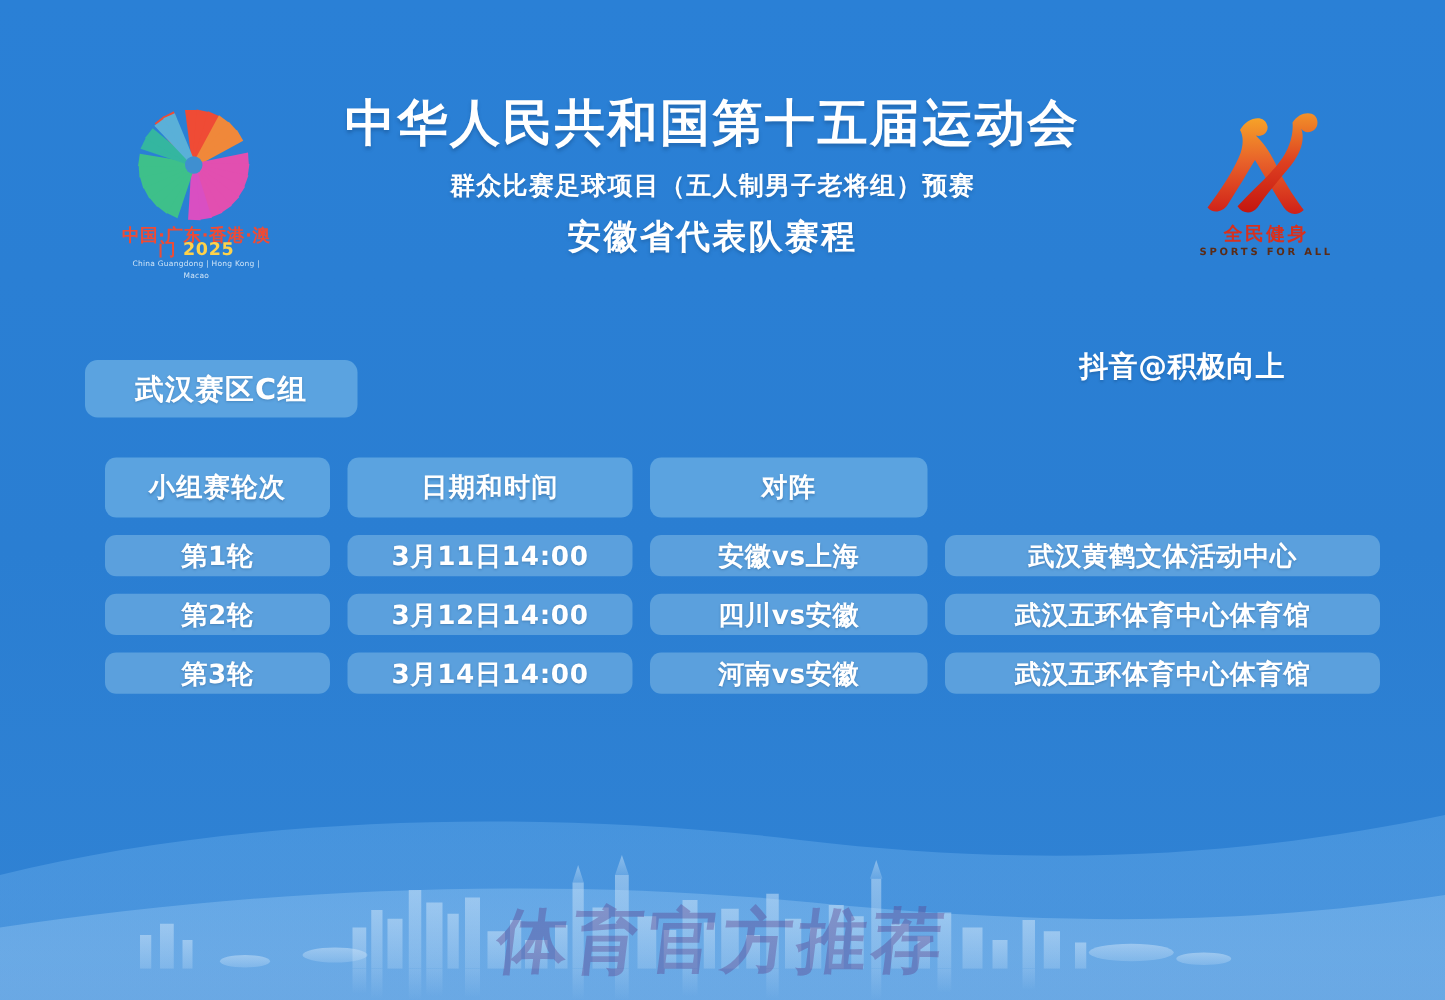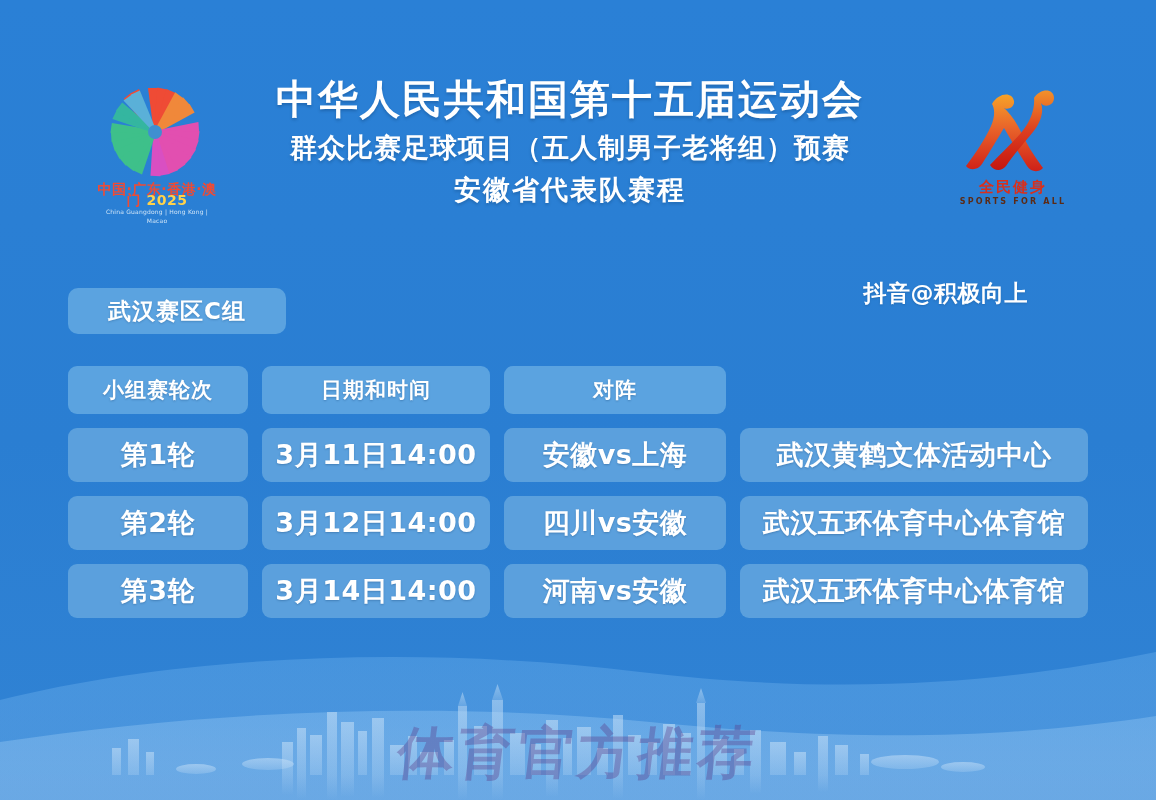--- a/index.html
+++ b/index.html
@@ -25,44 +25,44 @@
   .lcn .c1{color:#ef4b35;}.lcn .c5{color:#ffd24a;}
 
   .logo-right{position:absolute;right:78px;top:8px;width:130px;height:140px;}
   .logo-right .rtext{position:absolute;left:0;top:98px;width:130px;text-align:center;}
   .logo-right .rcn{font-size:15px;font-weight:bold;color:#d8301d;letter-spacing:2px;line-height:18px;}
   .logo-right .ren{font-size:8px;font-weight:bold;color:#5b2b16;letter-spacing:2.2px;line-height:11px;}
 
   .titles{position:absolute;left:200px;top:0;width:740px;text-align:center;}
   .t1{font-size:40px;font-weight:bold;color:#ffffff;letter-spacing:2px;line-height:54px;
       text-shadow:0 2px 3px rgba(10,50,95,.30);}
-  .t2{font-size:27px;font-weight:bold;color:#ffffff;letter-spacing:1px;line-height:44px;
+  .t2{font-size:20px;font-weight:bold;color:#ffffff;letter-spacing:1px;line-height:44px;
       text-shadow:0 2px 3px rgba(10,50,95,.28);}
   .t3{font-size:27px;font-weight:bold;color:#ffffff;letter-spacing:2px;line-height:44px;
       text-shadow:0 2px 3px rgba(10,50,95,.28);font-family:Liberation Mono, monospace;}
 
   
   .badge{position:absolute;left:68px;top:288px;height:46px;padding:0 40px;
          display:flex;align-items:center;justify-content:center;
          background:#5ba3e0;border-radius:10px;
          font-size:23px;font-weight:bold;color:#ffffff;letter-spacing:1px;
          text-shadow:0 1px 2px rgba(10,50,95,.25);}
   .handle{position:absolute;right:128px;top:278px;
           font-size:23px;font-weight:bold;color:#ffffff;letter-spacing:.5px;
           text-shadow:0 1px 2px rgba(10,50,95,.25);}
 
   
-  .table{position:absolute;left:68px;top:366px;width:1022px;}
+  .table{position:absolute;left:84px;top:366px;width:1022px;}
   .row{display:flex;gap:14px;}
   .row + .row{margin-top:14px;}
   .cell{display:flex;align-items:center;justify-content:center;
         border-radius:9px;color:#ffffff;font-weight:bold;
         text-shadow:0 1px 2px rgba(12,52,98,.30);box-sizing:border-box;}
   .row.head .cell{height:48px;background:#5ba3e0;font-size:21px;letter-spacing:1px;}
-  .row.data .cell{height:54px;background:#5ba0dd;font-size:27px;letter-spacing:.5px;}
+  .row.data .cell{height:33px;background:#5ba0dd;font-size:21px;letter-spacing:.5px;}
   .c-round{width:180px;flex:0 0 180px;}
   .c-date {width:228px;flex:0 0 228px;}
   .c-match{width:222px;flex:0 0 222px;}
   .c-venue{width:348px;flex:0 0 348px;}
 
   
   .watermark{position:absolute;left:0;top:716px;width:1156px;text-align:center;
              font-family:"DejaVu Serif","Liberation Serif",serif;
              font-size:56px;font-weight:bold;color:rgba(92,62,140,.38);
              letter-spacing:4px;transform:skewX(-7deg);}

